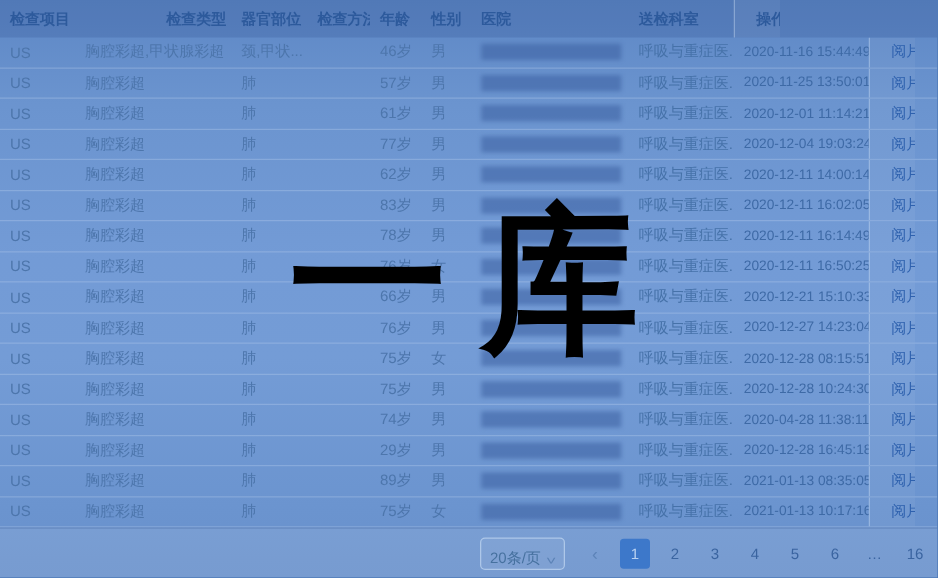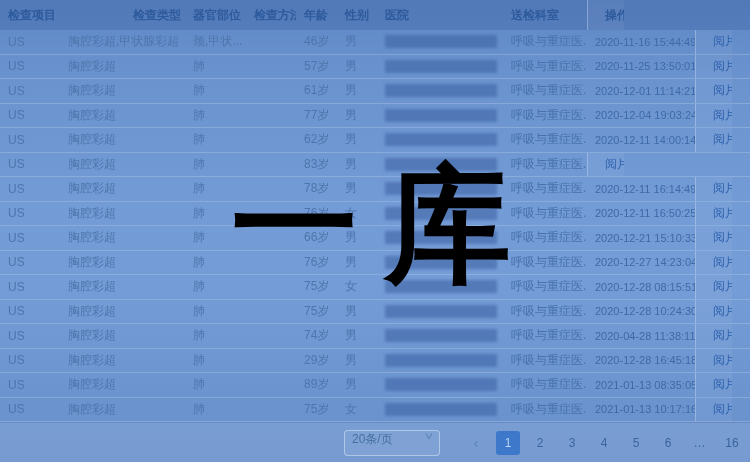--- a/index.html
+++ b/index.html
@@ -27,23 +27,23 @@
     filter:blur(1.6px);}
   .caret{display:inline-flex;flex-direction:column;margin-left:5px;row-gap:2px;cursor:pointer;}
   .caret .up{width:0;height:0;border-left:4px solid transparent;border-right:4px solid transparent;
     border-bottom:5px solid #9fc2ee;}
   .caret .down{width:0;height:0;border-left:4px solid transparent;border-right:4px solid transparent;
     border-top:5px solid #44689d;}
   
   .pagebar{position:absolute;left:0;right:0;bottom:0;height:40px;display:flex;align-items:center;
     justify-content:flex-end;background:rgba(255,255,255,0.10);
     border-top:1px solid rgba(40,70,130,0.22);padding-right:2px;box-sizing:border-box;}
-  .psize{display:flex;align-items:flex-start;justify-content:space-between;width:96px;height:26px;
+  .psize{display:flex;align-items:flex-end;justify-content:space-between;width:68px;height:26px;
     box-sizing:border-box;border:1px solid rgba(190,212,240,0.75);border-radius:4px;
-    padding:0 7px;font-size:12px;color:#46719f;margin-right:20px;cursor:pointer;
+    padding:0 7px;font-size:12px;color:#46719f;margin-right:8px;cursor:pointer;
     background:rgba(255,255,255,0.06);}
   .chev{font-size:10px;color:#5b82b6;transform:scaleX(1.4);}
   .pager{display:flex;align-items:center;}
   .pitem{min-width:24px;height:24px;margin:0 4px;display:flex;align-items:center;justify-content:center;
     font-size:12px;color:#3a64a0;border-radius:3px;cursor:pointer;}
   .pitem.active{background:#3d78ca;color:#b9d2f2;}
   .pitem.prev{color:#5c83b8;font-size:14px;}
   .pitem.dots{letter-spacing:1px;}
   
   .watermark{position:absolute;left:231px;top:162px;z-index:5;font-size:127px;line-height:1;
@@ -169,20 +169,21 @@
           <div class="td col0">US</div>
           <div class="td col1">胸腔彩超</div>
           <div class="td col2">肺</div>
           <div class="td col3"></div>
           <div class="td col4">83岁</div>
           <div class="td col5">男</div>
           <div class="td col6">
             <div class="mask"></div>
           </div>
           <div class="td col7">呼吸与重症医...</div>
+          <div class="td col8">2020-12-11 16:02:05</div>
           <div class="td col9">
             <span class="link">阅片</span>
           </div>
         </div>
         <div class="tr">
           <div class="td col0">US</div>
           <div class="td col1">胸腔彩超</div>
           <div class="td col2">肺</div>
           <div class="td col3"></div>
           <div class="td col4">78岁</div>

